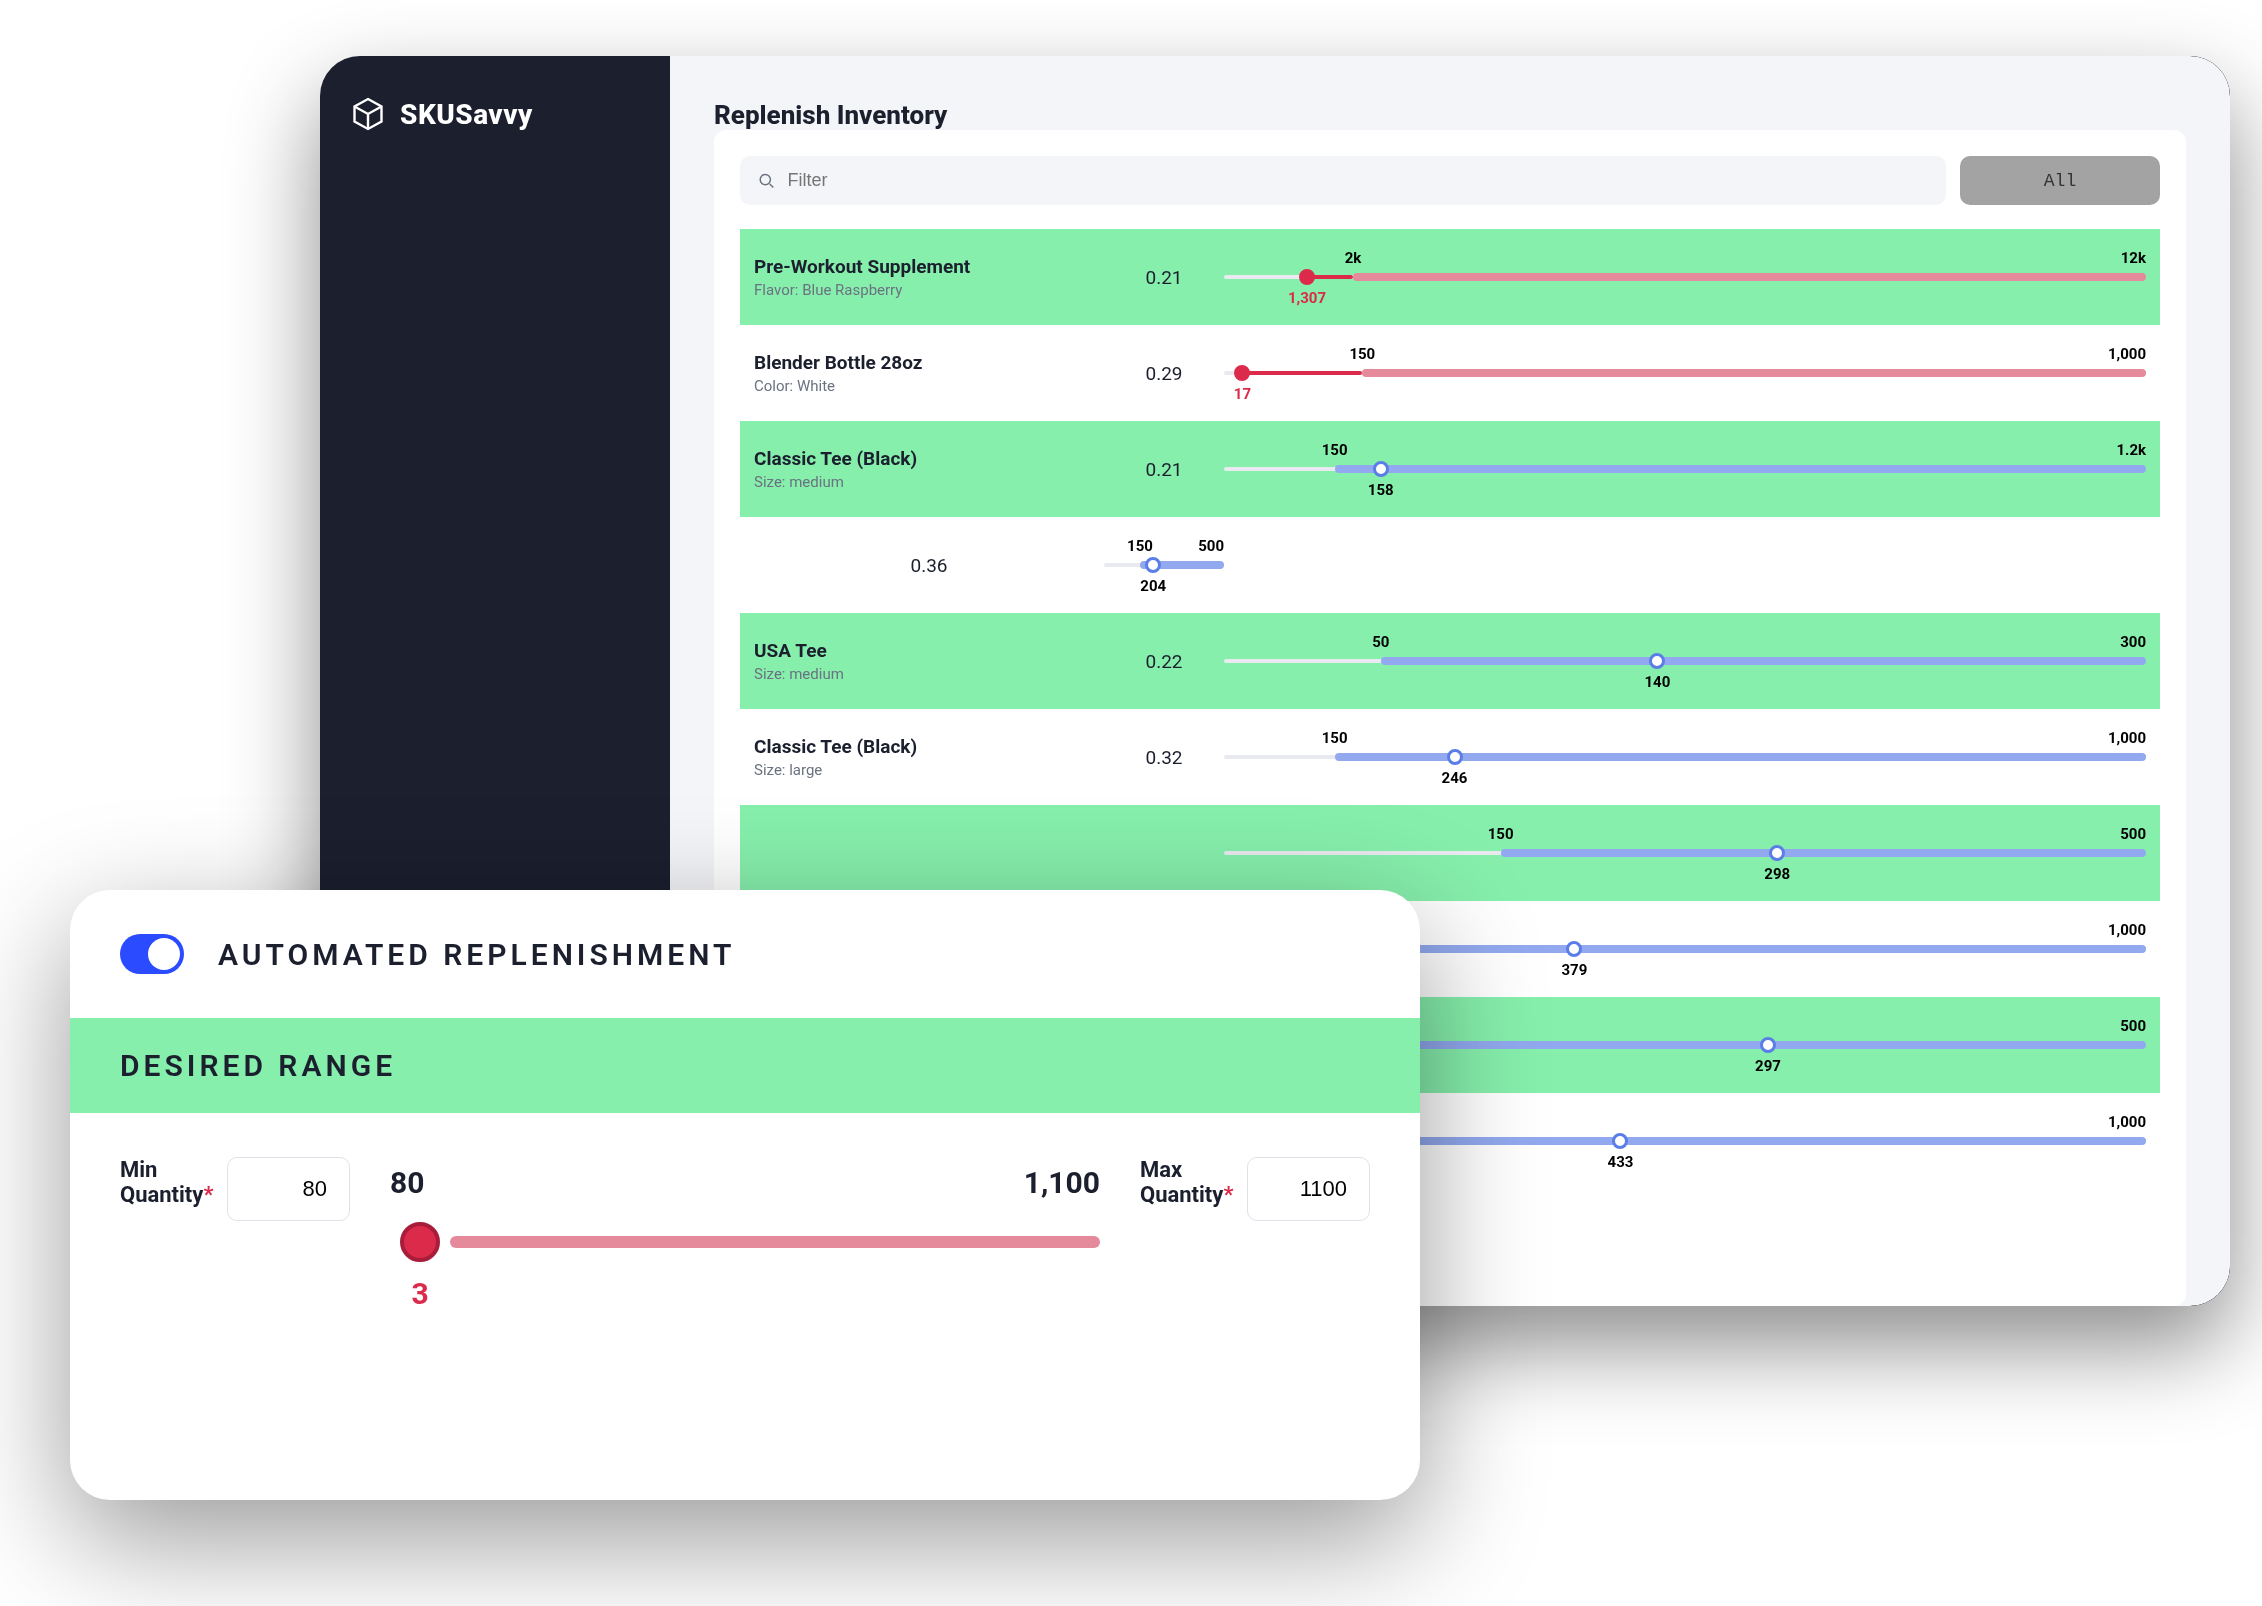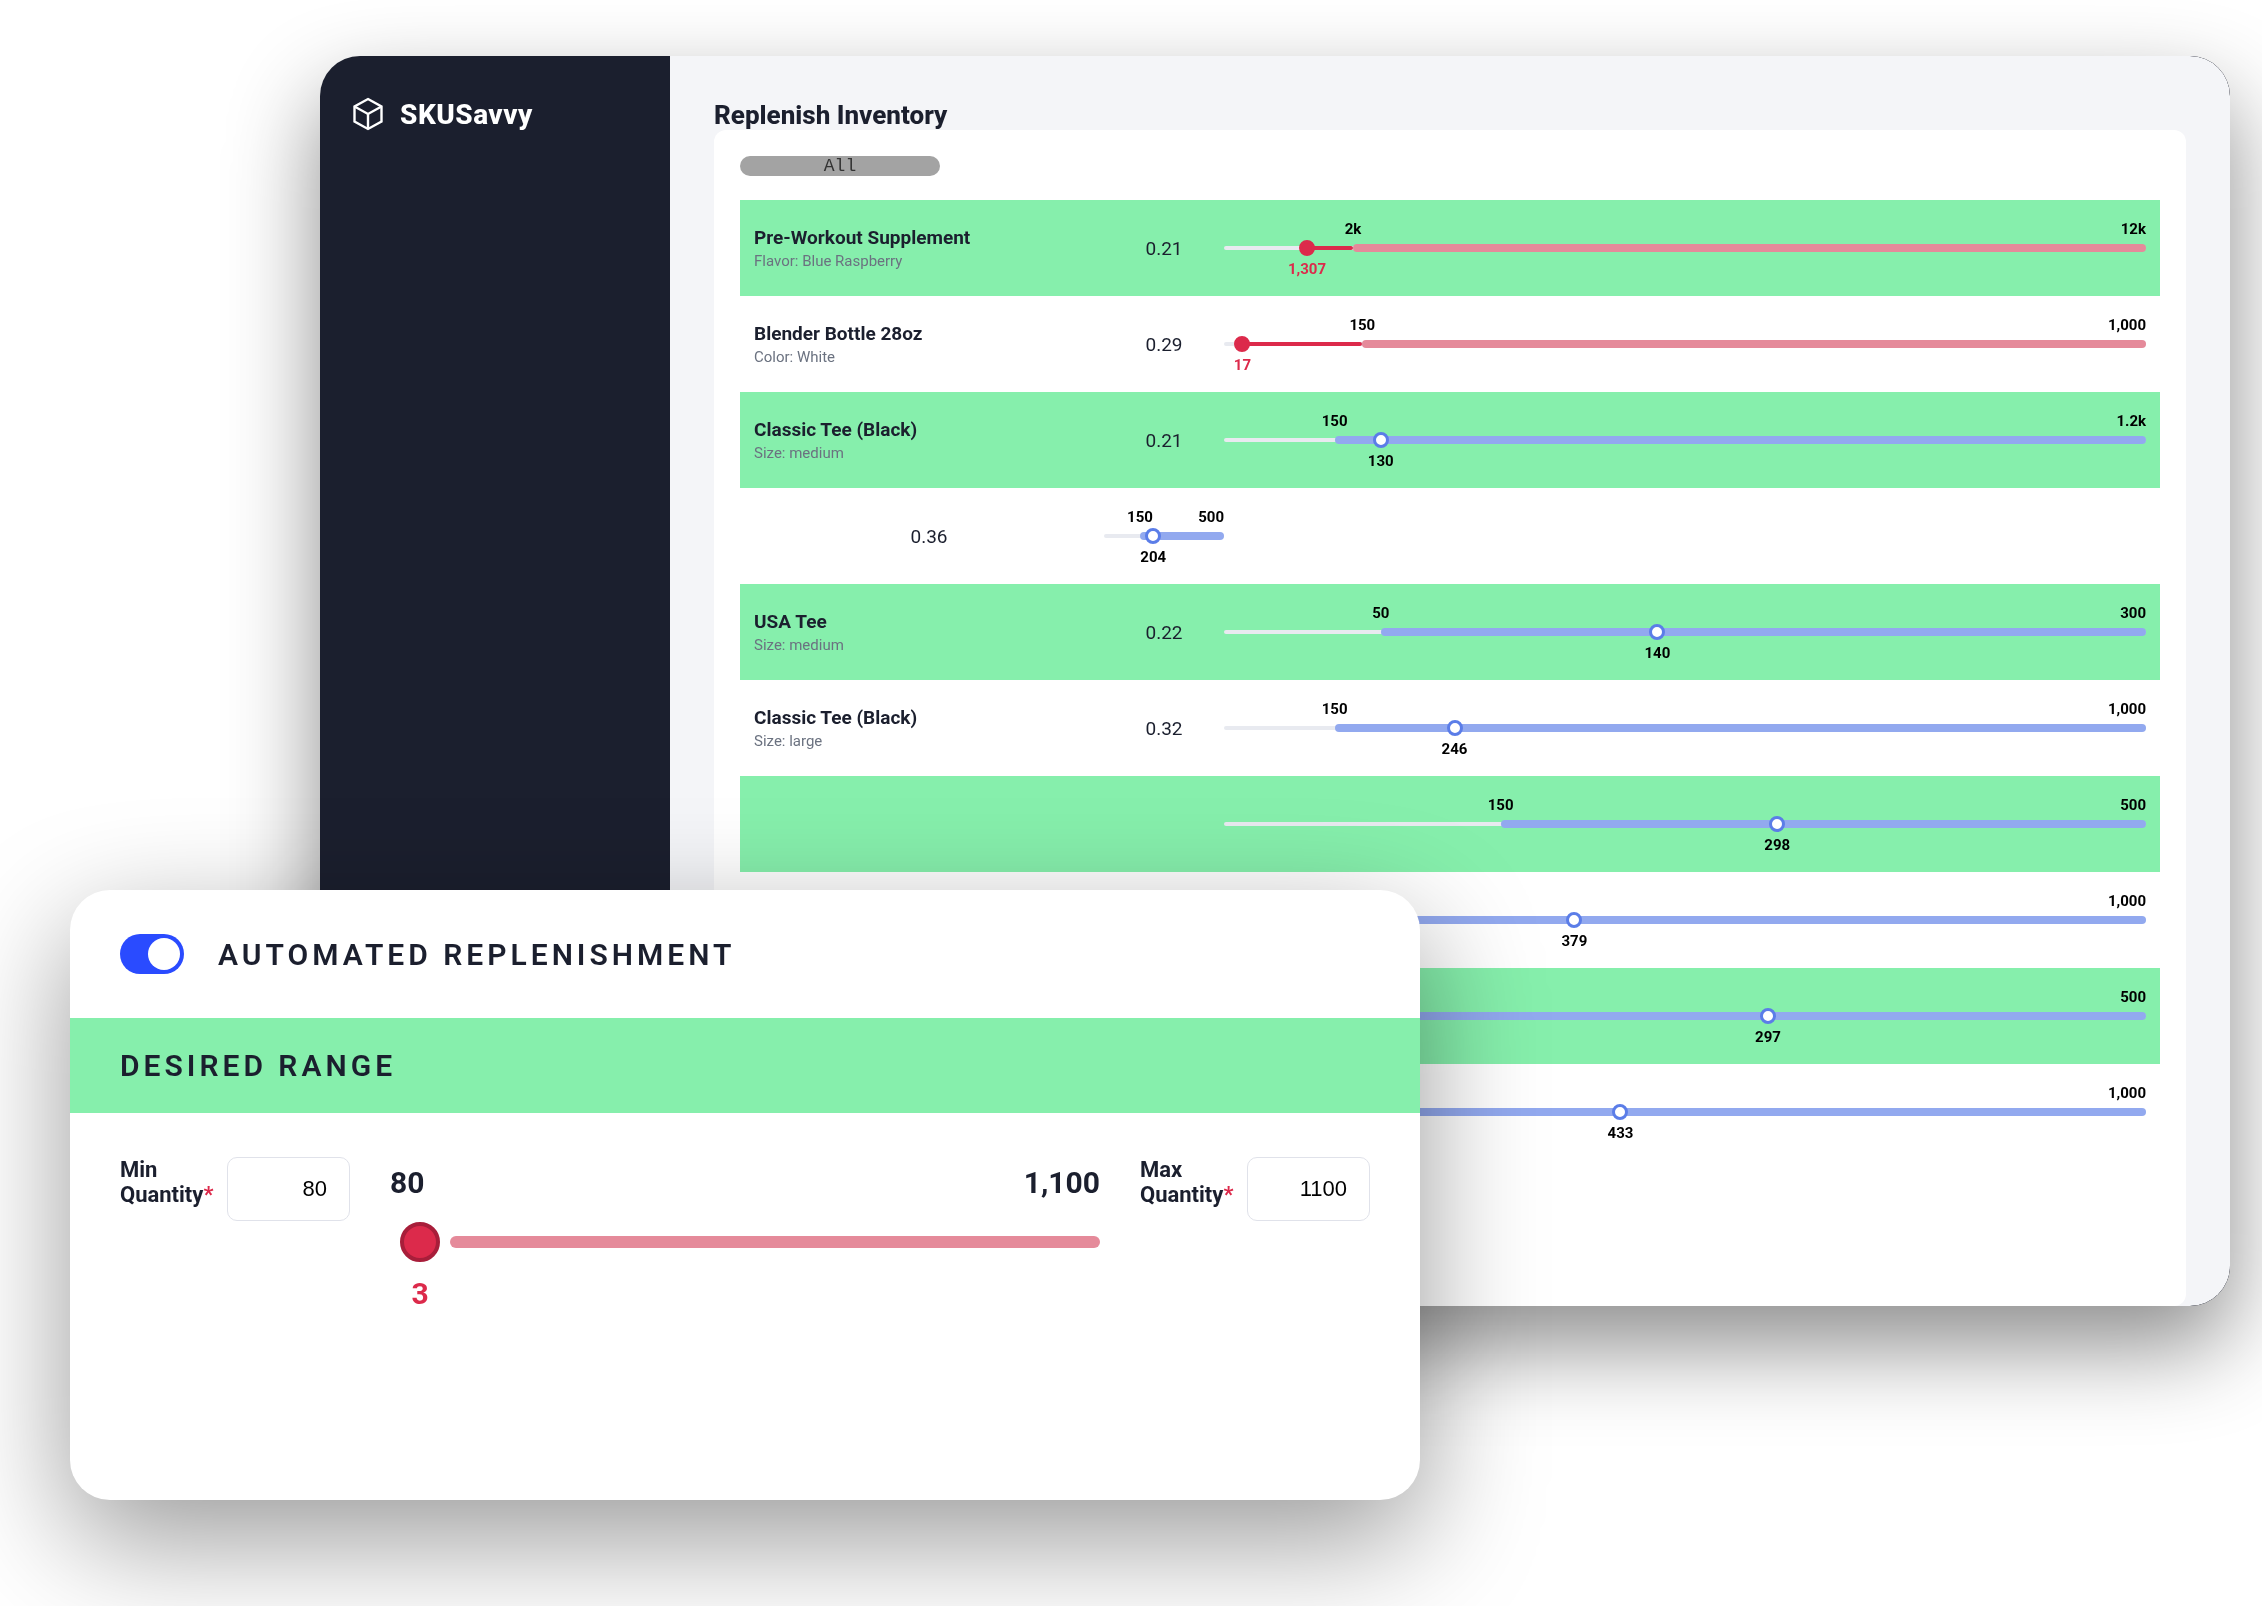--- a/index.html
+++ b/index.html
@@ -76,20 +76,27 @@
           <path d="M3 7 L12 12 L21 7"></path>
           <path d="M12 12 L12 22"></path>
         </svg>
         <span class="logo-text">SKUSavvy</span>
       </div>
     </div>
     <div class="main">
       <div class="page-title">Replenish Inventory</div>
       <div class="panel">
         <div class="toolbar">
+          <div class="filter">
+            <svg width="18" height="18" viewBox="0 0 24 24" fill="none" stroke="#6b7280" stroke-width="2">
+              <circle cx="10" cy="10" r="7"></circle>
+                <path d="M21 21l-5-5"></path>
+            </svg>
+            <input placeholder="Filter" style="">
+          </div>
           <div class="all-btn">
             <span>All</span>
           </div>
         </div>
         <div class="rows" id="rows">
             <div class="row odd">
     <div>
       <div class="item-name">Pre-Workout Supplement</div>
       <div class="item-sub">Flavor: Blue Raspberry</div>
     </div>
@@ -126,21 +133,21 @@
       <div class="item-sub">Size: medium</div>
     </div>
     <div class="sales">0.21</div>
     <div class="inv">
       <div class="track"></div>
       <div class="seg-fill seg-blue" style="left:12%; right:0;"></div>
 
       <div class="dot blue dot-ring" style="left:17%"></div>
       <div class="lbl lbl-top" style="left:12%">150</div>
       <div class="lbl lbl-right">1.2k</div>
-      <div class="lbl lbl-bottom " style="left:17%">130</div>
+      <div class="lbl lbl-bottom " style="left:17%">158</div>
     </div>
             </div>
             <div class="row">
     <div class="sales">0.36</div>
     <div class="inv">
       <div class="track"></div>
       <div class="seg-fill seg-blue" style="left:30%; right:0;"></div>
 
       <div class="dot blue dot-ring" style="left:41%"></div>
       <div class="lbl lbl-top" style="left:30%">150</div>

